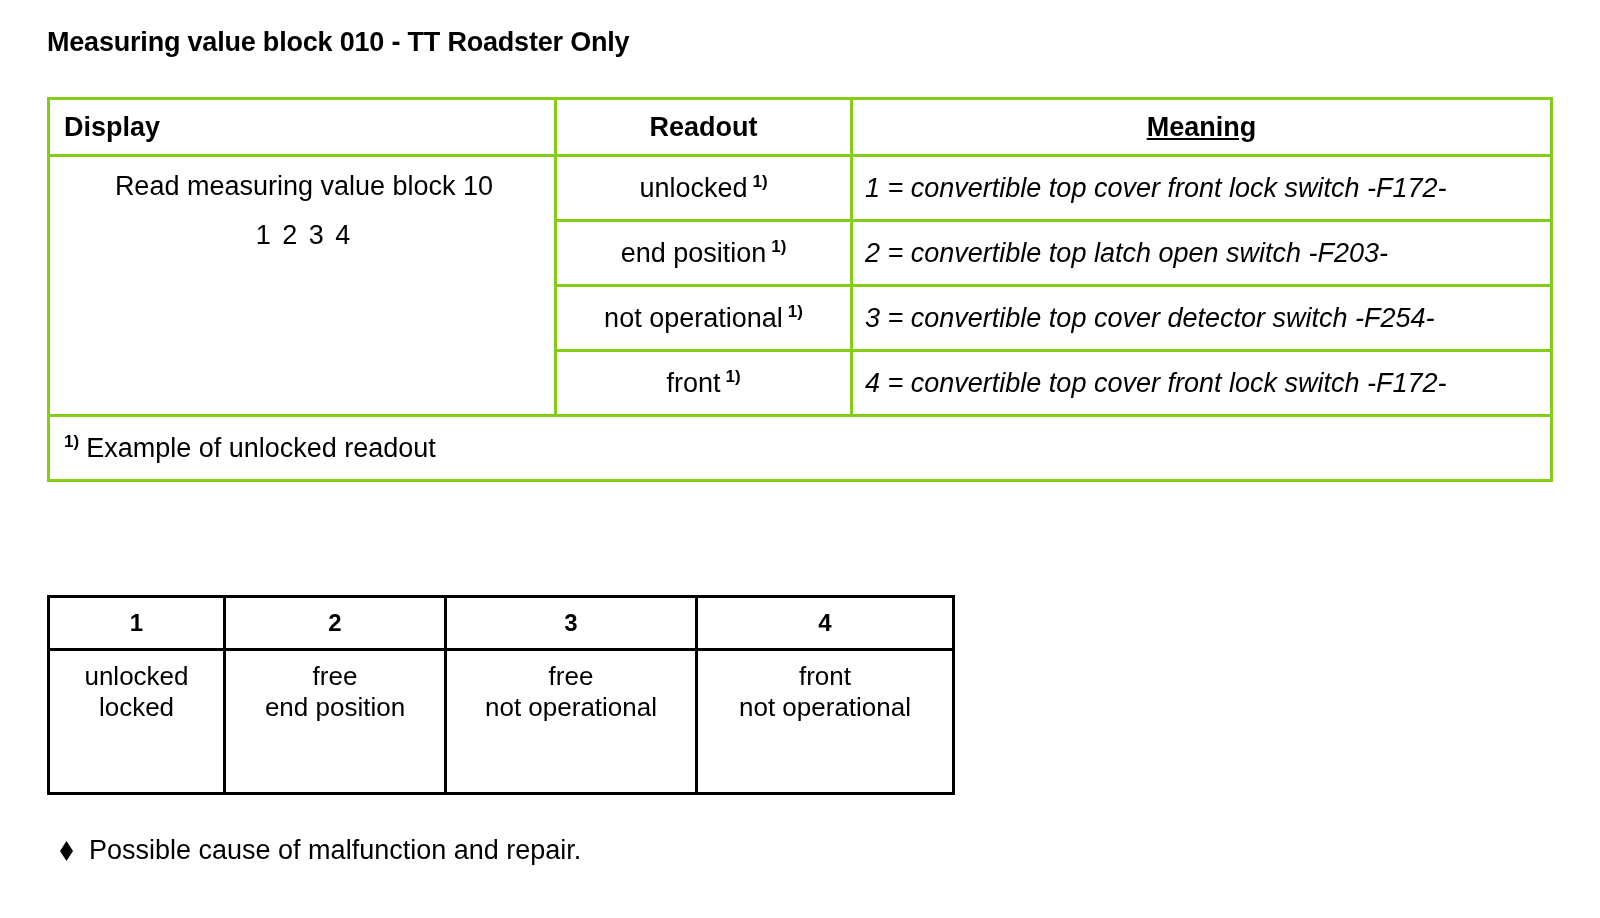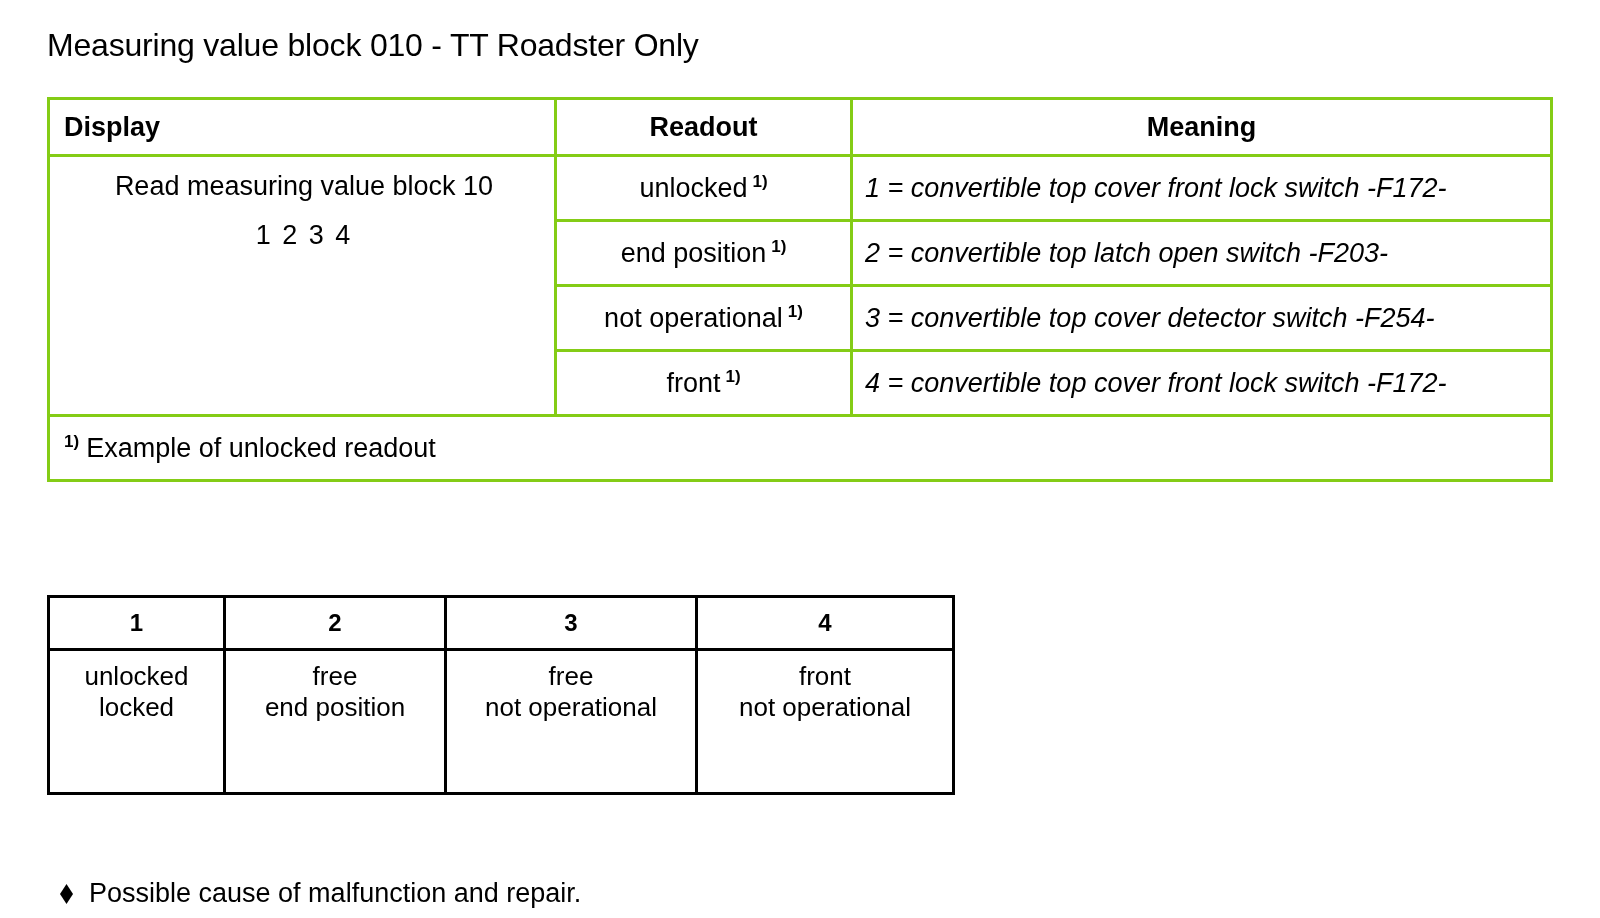--- a/index.html
+++ b/index.html
@@ -19,22 +19,22 @@
   .page {
     position: absolute;
     left: 0; top: 0;
     width: 1600px;
     height: 918px;
   }
 
   
   .heading {
     position: absolute;
-    font-weight: normal;
-    font-size: 32px;
+    font-weight: bold;
+    font-size: 27px;
     letter-spacing: -0.2px;
     white-space: nowrap;
   }
   #title-main { left: 47px; top: 27px; }
   #title-readouts { left: 47px; top: 522px; }
 
   
   #table-mvb {
     position: absolute;
     left: 47px;
@@ -53,21 +53,21 @@
   #table-mvb thead th {
     height: 54px;
     text-align: center;
     font-weight: bold;
   }
   #table-mvb thead th.col-display { text-align: left; padding-left: 14px; }
   #table-mvb tbody td { height: 62px; }
 
   .col-display   { width: 480px; }
   .col-readout   { width: 273px; }
-  .col-meaning   { width: auto; }
+  .col-meaning   { width: auto; text-decoration: underline; }
 
   .cell-display {
     vertical-align: top !important;
     padding-top: 10px !important;
     line-height: 1.42;
     text-align: center;
     padding-left: 14px !important;
   }
   .cell-display .line2 { display: block; margin-top: 11px; letter-spacing: 2px; }
 
@@ -138,21 +138,20 @@
   .rc3 { width: 236px; }
   .rc4 { width: 242px; }
 
   
   #bullet-note {
     position: absolute;
     left: 60px;
     top: 835px;
     font-size: 27px;
     white-space: nowrap;
-    margin-top: 43px;
   }
   #bullet-note .diamond {
     display: inline-block;
     width: 13px;
     height: 20px;
     background: #000;
     clip-path: polygon(50% 0%, 100% 50%, 50% 100%, 0% 50%);
     margin-right: 16px;
     vertical-align: -2px;
   }

